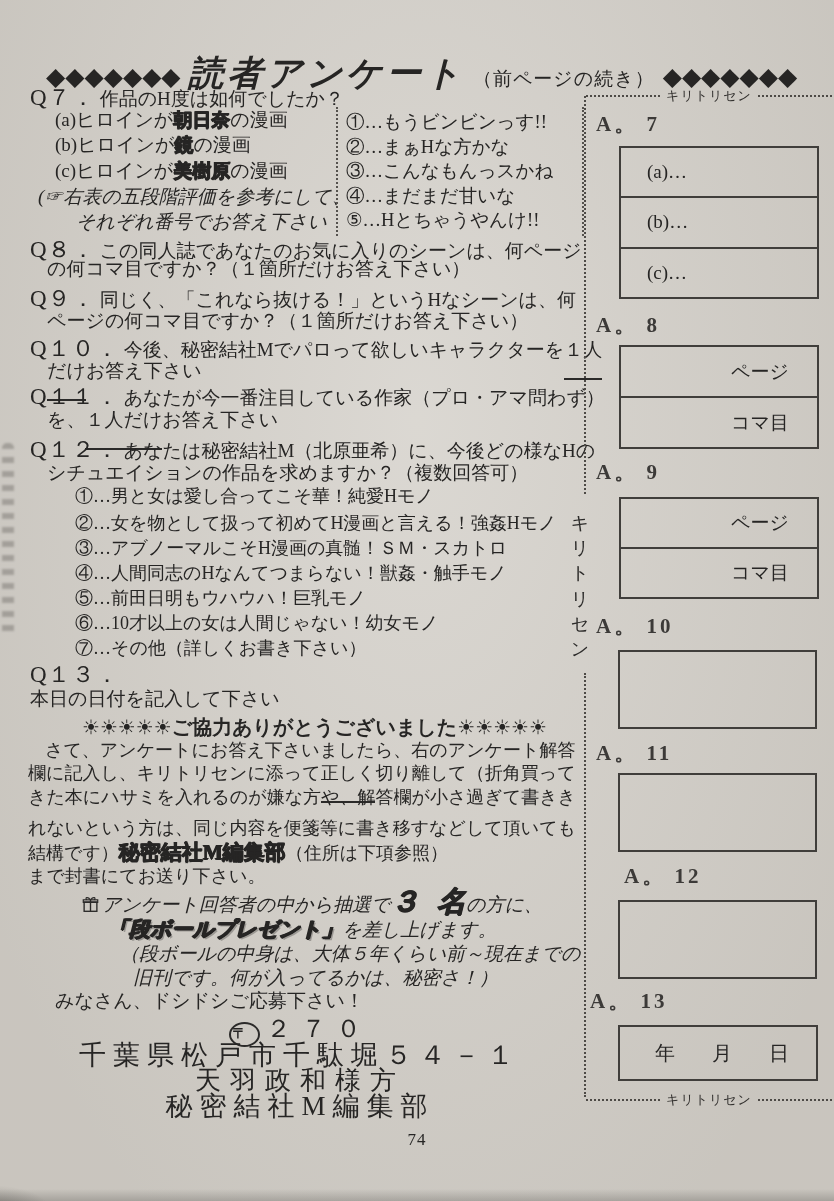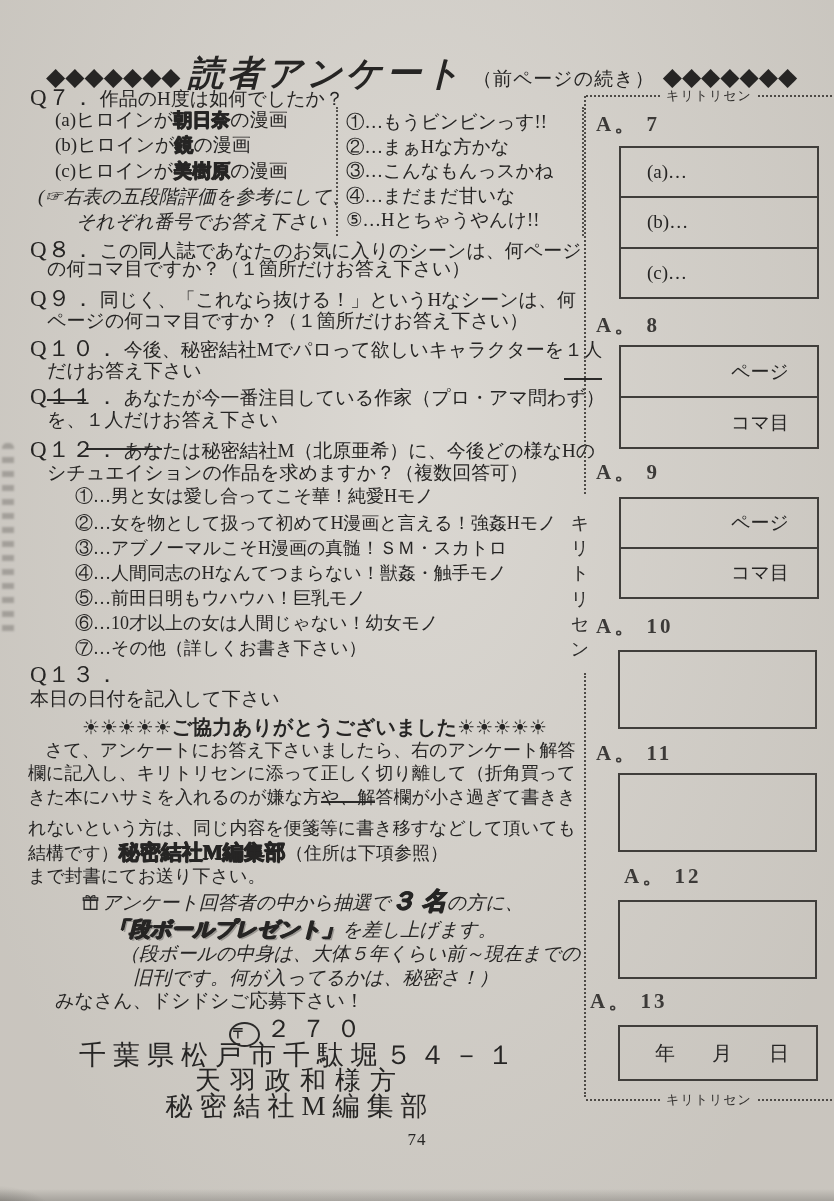--- a/index.html
+++ b/index.html
@@ -169,21 +169,21 @@
   <div class="line small" style="top:866px;left:28px;">まで封書にてお送り下さい。</div>
 
   <div class="line ital" style="top:887px;left:82px;">
     <svg class="giftbox" viewBox="0 0 20 20">
       <rect x="2.5" y="7" width="15" height="11" fill="none" stroke="#2b2a29" stroke-width="1.6"></rect>
       <rect x="1.5" y="4.5" width="17" height="3" fill="none" stroke="#2b2a29" stroke-width="1.4"></rect>
       <line x1="10" y1="4.5" x2="10" y2="18" stroke="#2b2a29" stroke-width="1.6"></line>
       <path d="M10 4.5 C7 0.5, 3 1.5, 5.5 4.5 M10 4.5 C13 0.5, 17 1.5, 14.5 4.5" fill="none" stroke="#2b2a29" stroke-width="1.3"></path>
     </svg>
     <span>アンケート回答者の中から抽選で </span>
-      <span class="fat" style="font-size:25px;">３ 名</span>
+      <span class="fat" style="font-size:29px;font-family:Liberation Mono, monospace;">３ 名</span>
       <span> の方に、</span>
   </div>
   <div class="line ital" style="top:917px;left:108px;">
     <span class="fat" style="font-size:21px;text-shadow:1px 0 currentColor,-1px 0 currentColor,0 1px currentColor,2px 2px 0 rgba(0,0,0,0.25);">「段ボールプレゼント」</span>
       <span> を差し上げます。</span>
   </div>
   <div class="line ital" style="top:943px;left:120px;">（段ボールの中身は、大体５年くらい前～現在までの</div>
   <div class="line ital" style="top:967px;left:133px;">旧刊です。何が入ってるかは、秘密さ！）</div>
   <div class="line" style="top:990px;left:55px;">みなさん、ドシドシご応募下さい！</div>
 

